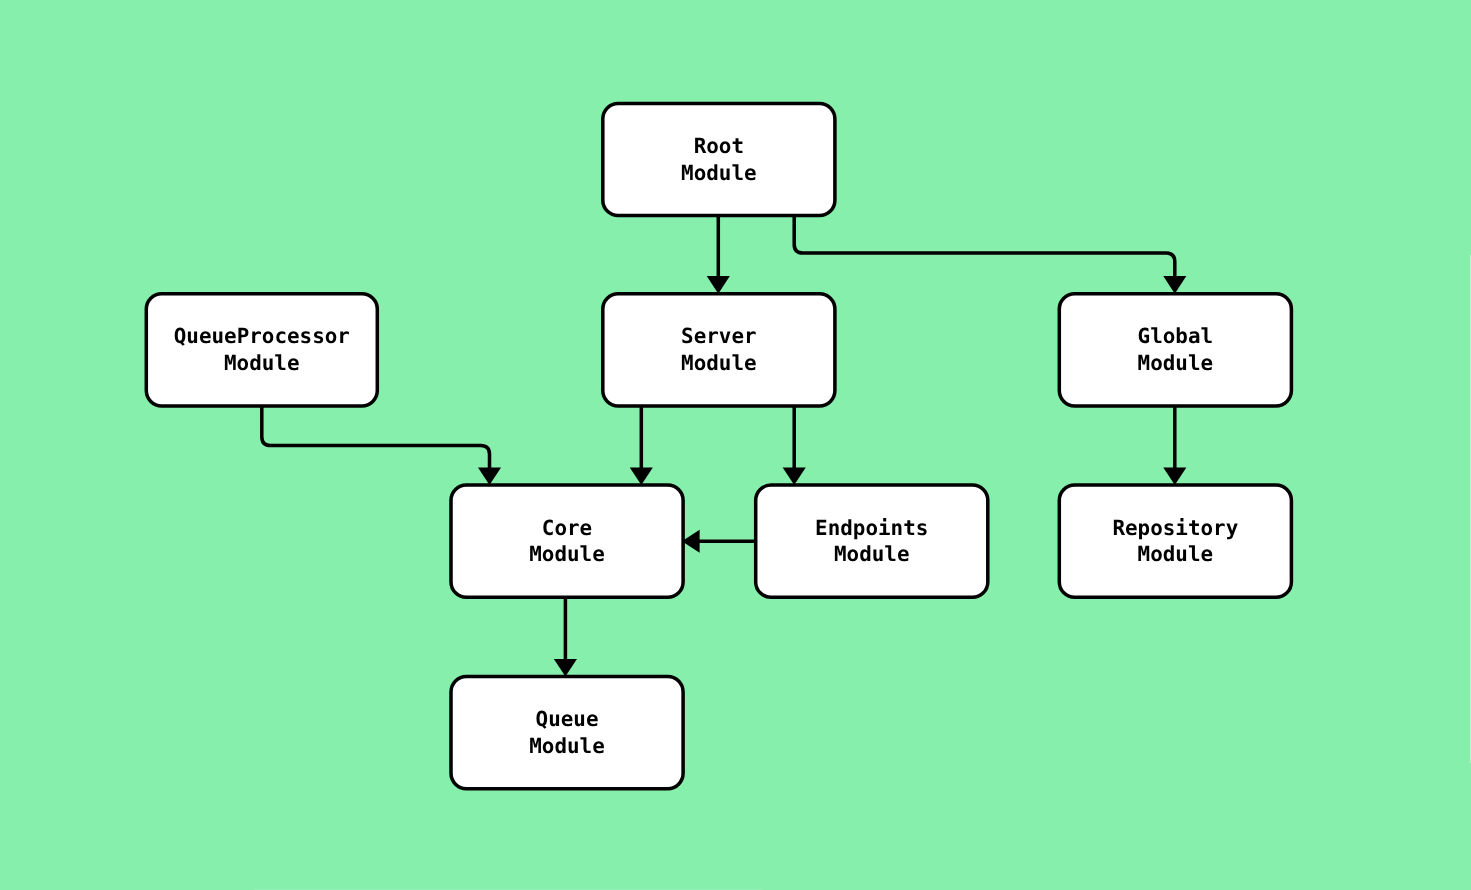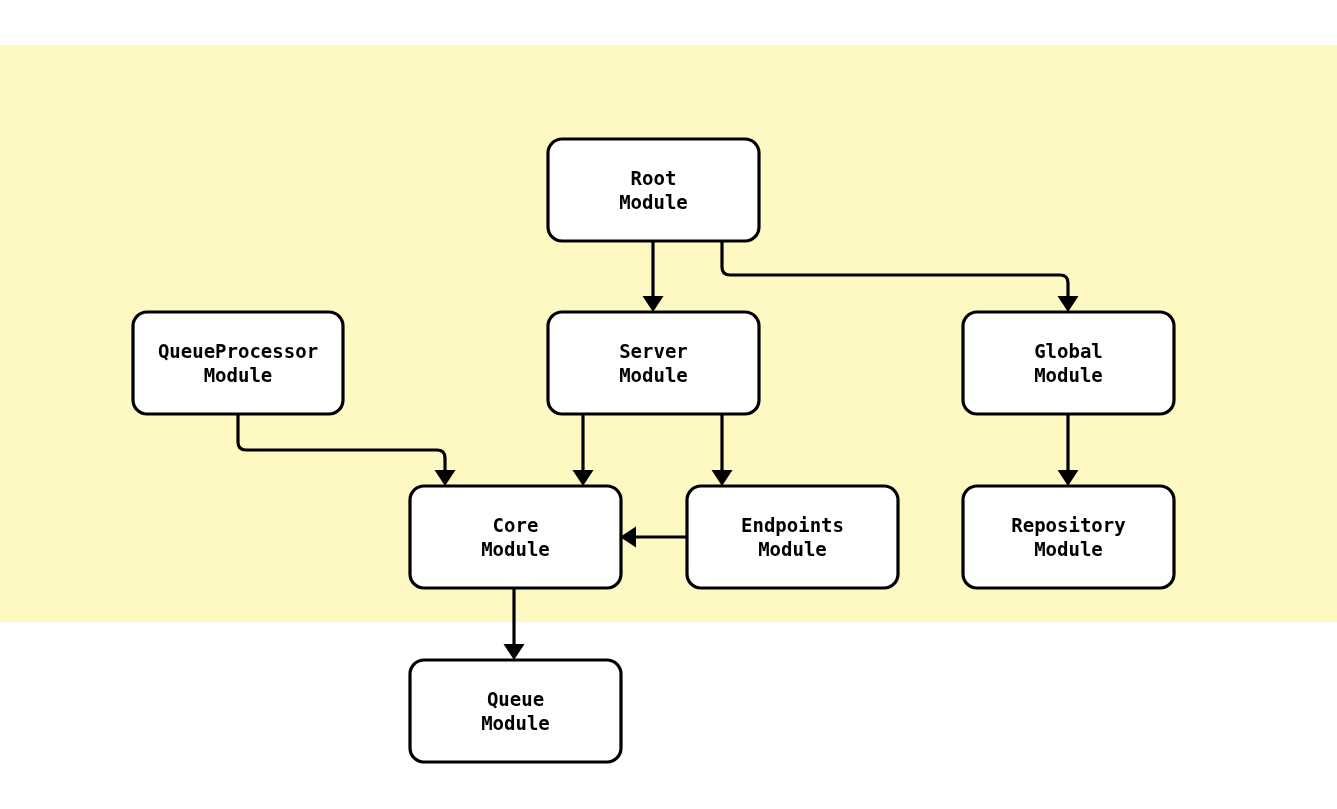--- a/index.html
+++ b/index.html
@@ -10,23 +10,22 @@
   }
   body {
     width: 1337px;
     height: 809px;
     font-family: "DejaVu Sans Mono", "Liberation Mono", monospace;
     overflow: hidden;
   }
   #diagram-root {
     position: relative;
     width: 1337px;
-    height: 577px;
-    background: #fef9c3;
-    margin-top: 45px;
+    height: 809px;
+    background: #86efac;
   }
   svg#graph {
     display: block;
     width: 1337px;
     height: 809px;
   }
   .node-box {
     fill: #ffffff;
     stroke: #000000;
     stroke-width: 3.2;

